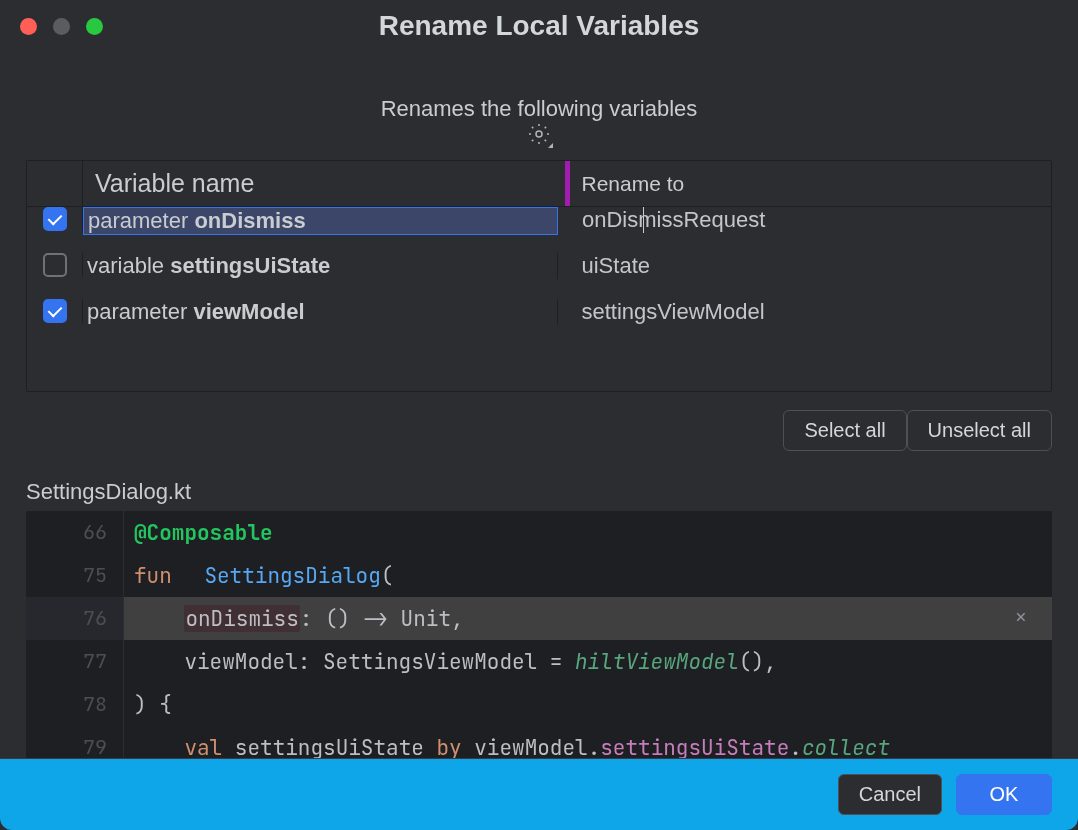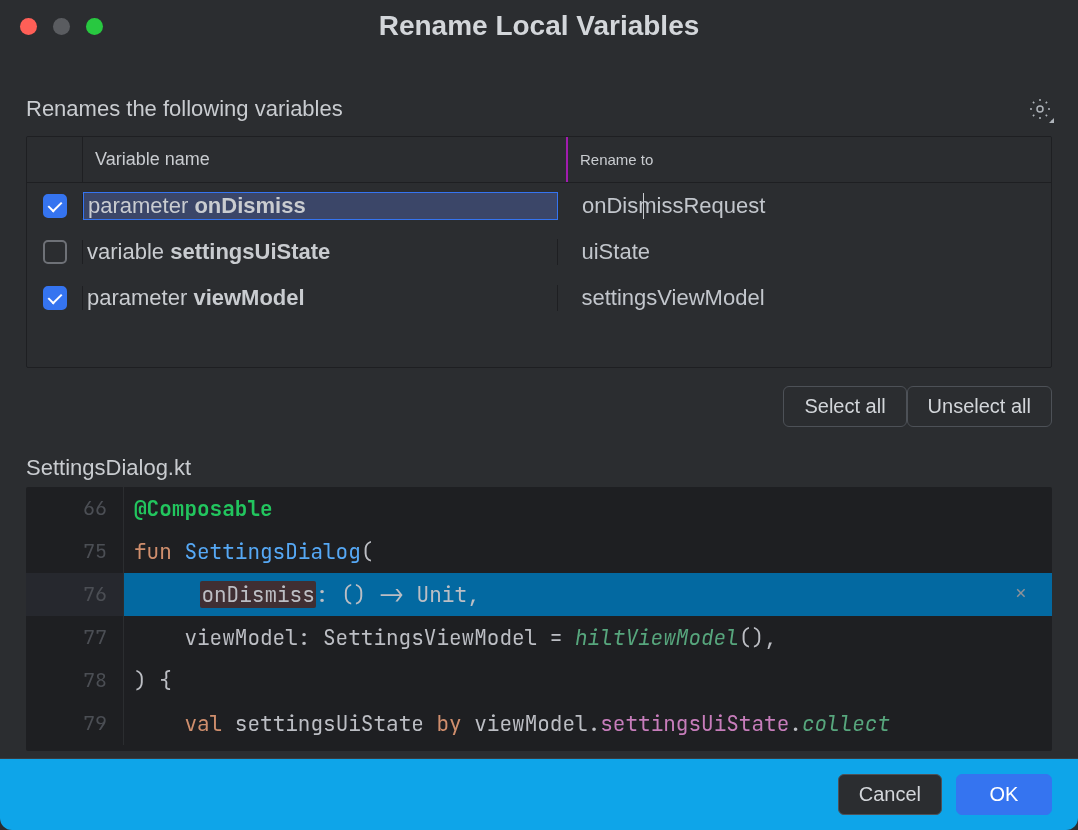--- a/index.html
+++ b/index.html
@@ -42,20 +42,21 @@
   }
 
   .content { padding: 20px 26px 0 26px; }
 
   .header-row {
     display: flex;
     justify-content: space-between;
     align-items: center;
     margin-top: 24px;
     margin-bottom: 14px;
+    flex-direction: column;
   }
   .header-row .label { font-size: 22px; color: #c9ccd0; }
 
   .gear {
     width: 24px; height: 24px;
     cursor: pointer;
     position: relative;
   }
   .gear svg { width: 24px; height: 24px; stroke: #aeb3b9; fill: none; stroke-width: 1.5; }
   .gear::after {
@@ -77,26 +78,26 @@
     border-radius: 2px;
     overflow: hidden;
   }
   .table-header {
     display: flex;
     height: 46px;
     background: #2b2d30;
     border-bottom: 1px solid #1e1f22;
   }
   .col-check { width: 56px; border-right: 1px solid #1e1f22; }
-  .col-name { flex: 1; border-right: 2px solid #a21caf; display:flex; align-items:center; padding-left: 12px; font-size: 18px;}
-  .col-rename { flex: 1; display:flex; align-items:center; padding-left: 12px; font-size: 15px;}
+  .col-name { flex: 1; border-right: 5px solid #a21caf; display:flex; align-items:center; padding-left: 12px; font-size: 25px;}
+  .col-rename { flex: 1; display:flex; align-items:center; padding-left: 12px; font-size: 21px;}
   .table-row {
     display: flex;
     height: 46px;
-    align-items: center;
+    align-items: flex-start;
   }
   .table-row .cell { display:flex; align-items:center; }
   .cell-check { width: 56px; border-right: 1px solid #1e1f22; justify-content:center; }
   .cell-name { flex: 1; border-right: 1px solid #1e1f22; padding-left: 4px; font-size: 22px;}
   .cell-rename { flex: 1; font-size: 22px; color:#c2c6cc;margin-left:24px;}
   .table-row.selected .cell-name { background: #3b4668; border: 1px solid #3574f0; }
   .table-empty { height: 46px; }
 
   .chk {
     width: 24px; height: 24px;
@@ -193,26 +194,26 @@
     width: 98px;
     text-align: right;
     padding-right: 16px;
     color: #4b4e54;
     font-size: 20px;
     border-right: 1px solid #2b2d30;
     user-select: none;
     flex-shrink: 0;
   }
   .code { padding-left: 10px; white-space: pre; color:#bcbec4;}
-  .code-line.hl { background: #0369a1; gap: 16px; }
+  .code-line.hl { background: #404040; }
   .code-line.hl .gutter { background:#26282e; }
 
   .tok-ann { color: #22c55e; font-weight: bold; }
   .tok-kw { color: #cf8e6d; }
-  .tok-fn { color: #56a8f5; }
+  .tok-fn { color: #56a8f5; margin-left: 20px; }
   .tok-id { color: #bcbec4; }
   .tok-call { color: #57a67d; font-style: italic; }
   .tok-prop { color: #c77dbb; }
   .tok-param-hl { background: #402f33; border-radius:2px; padding: 0 1px;}
 
   
   .footer {
     position: absolute;
     left: 0; right: 0; bottom: 0;
     border-top: 1px solid #393b40;

